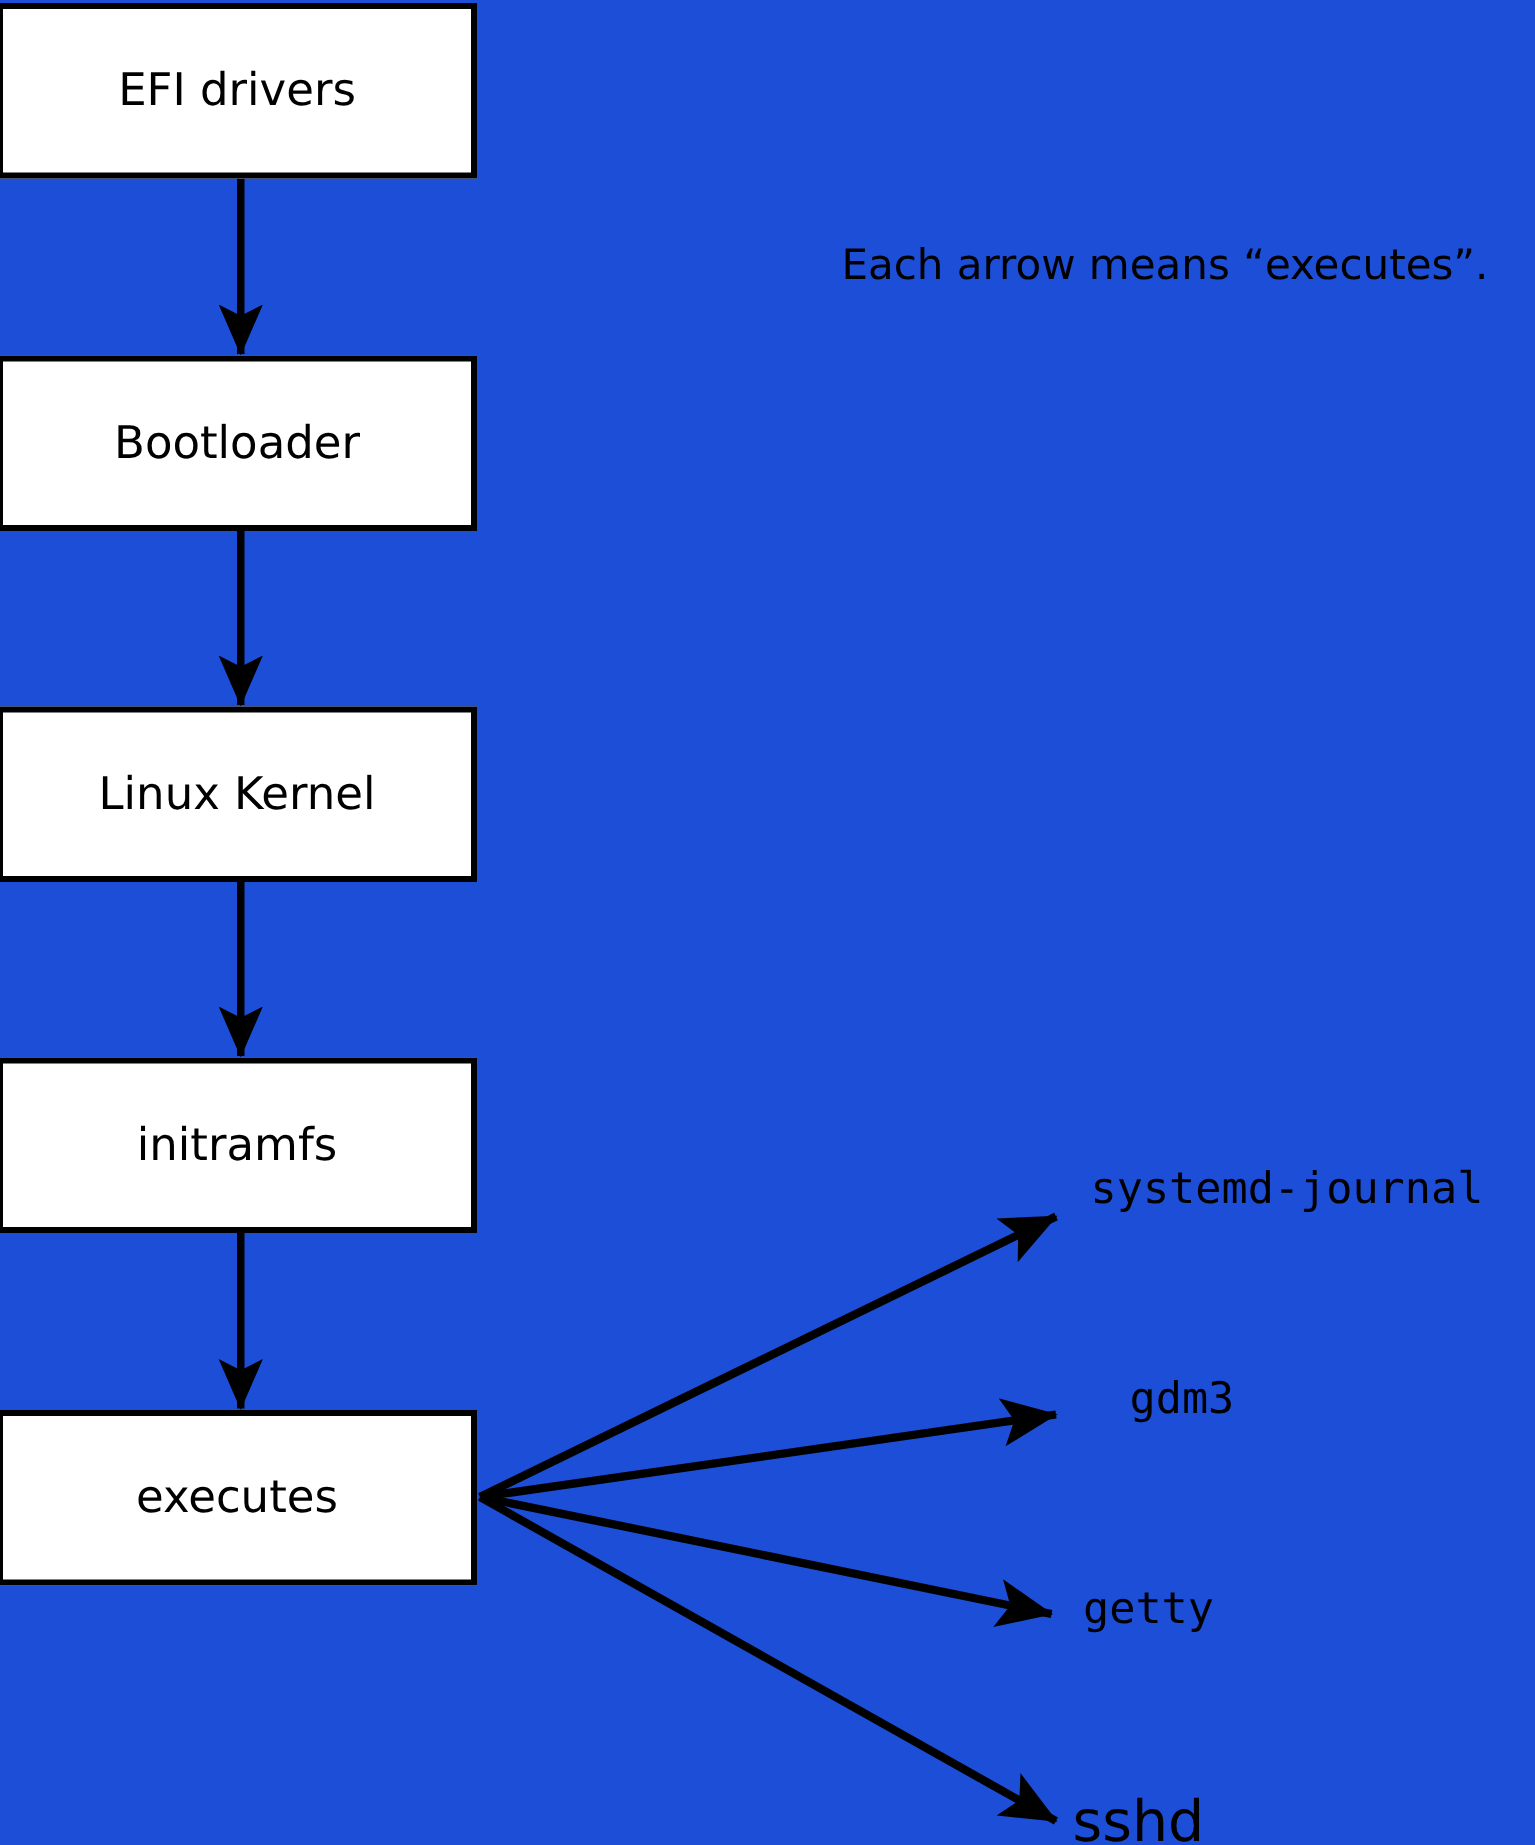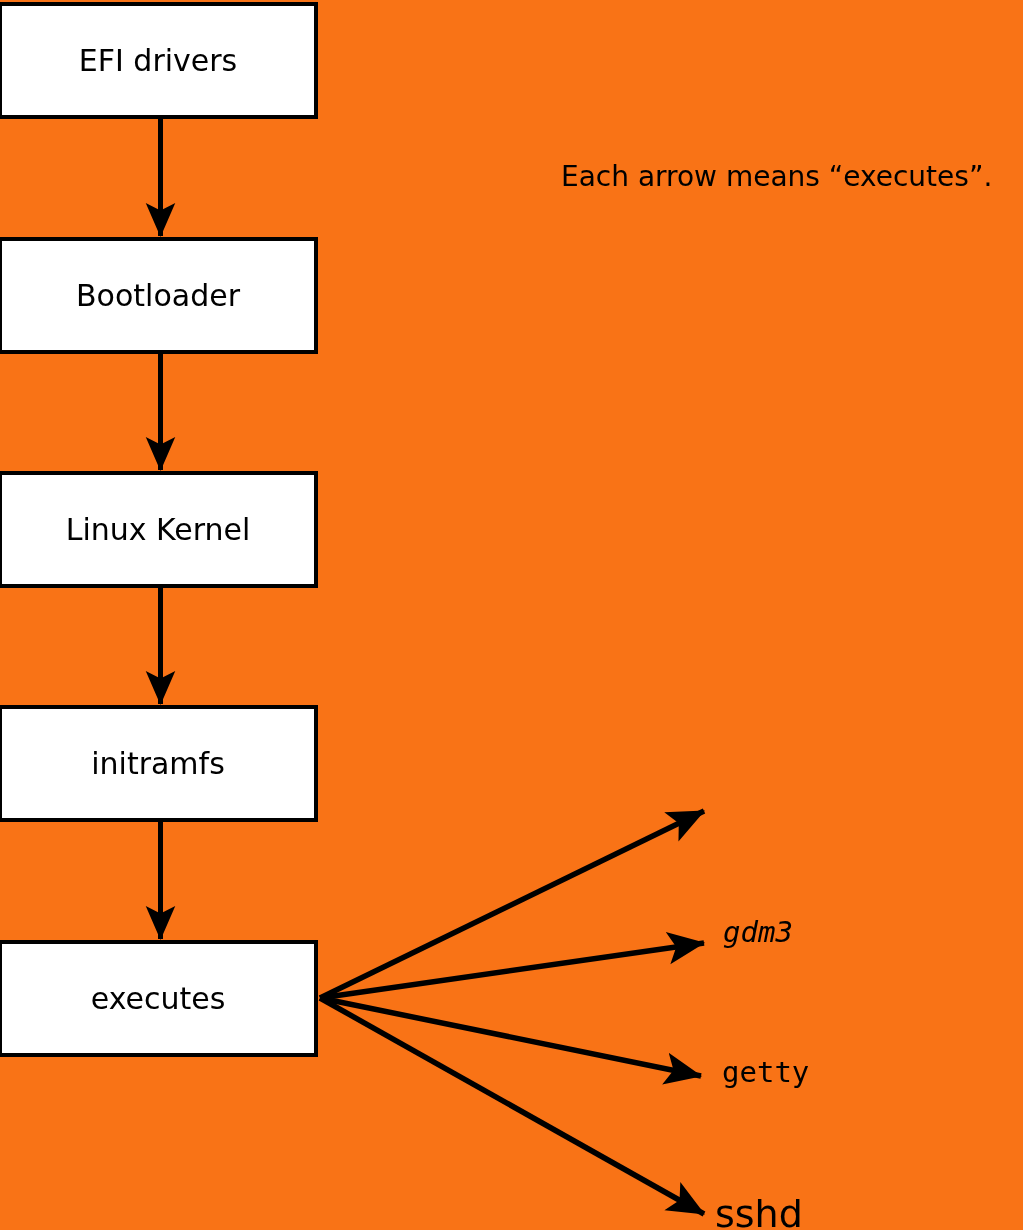--- a/index.html
+++ b/index.html
@@ -1,20 +1,20 @@
 <!DOCTYPE html>
 <html><head>
 <meta charset="utf-8">
 <style>
   html, body { margin: 0; padding: 0; background: #ffffff; }
   #canvas {
     position: relative;
     width: 1023px;
     height: 1230px;
-    background: #f97316;
+    background: #1d4ed8;
     overflow: hidden;
     font-family: "DejaVu Sans", "Liberation Sans", sans-serif;
     color: #000000;
   }
   #arrow-layer {
     position: absolute;
     left: 0; top: 0;
     width: 1023px; height: 1230px;
     pointer-events: none;
   }
@@ -40,21 +40,21 @@
   .box-systemd   { top: 940px; }
 
   .svc-label {
     position: absolute;
     font-family: "DejaVu Sans Mono", "Liberation Mono", monospace;
     font-size: 29px;
     line-height: 1;
     white-space: nowrap;
   }
   .svc-journal { left: 727px; top: 778px; }
-  .svc-gdm3    { left: 723px; top: 918px; font-style: italic; }
+  .svc-gdm3    { left: 753px; top: 918px; }
   .svc-getty   { left: 722px; top: 1058px; }
   .svc-sshd    {
     left: 715px; top: 1195px;
     font-family: "DejaVu Sans", "Liberation Sans", sans-serif;
     font-size: 38px;
   }
   .note {
     position: absolute;
     left: 561px;
     top: 163px;
@@ -97,17 +97,18 @@
   </div>
   <div class="node-box box-initramfs">
     <span>initramfs</span>
   </div>
   <div class="node-box box-systemd">
     <span>executes</span>
   </div>
 
   <div class="note">Each arrow means “executes”.</div>
 
+  <div class="svc-label svc-journal">systemd-journal</div>
   <div class="svc-label svc-gdm3">gdm3</div>
   <div class="svc-label svc-getty">getty</div>
   <div class="svc-label svc-sshd">sshd</div>
 
 </div>
 
 </body></html>

